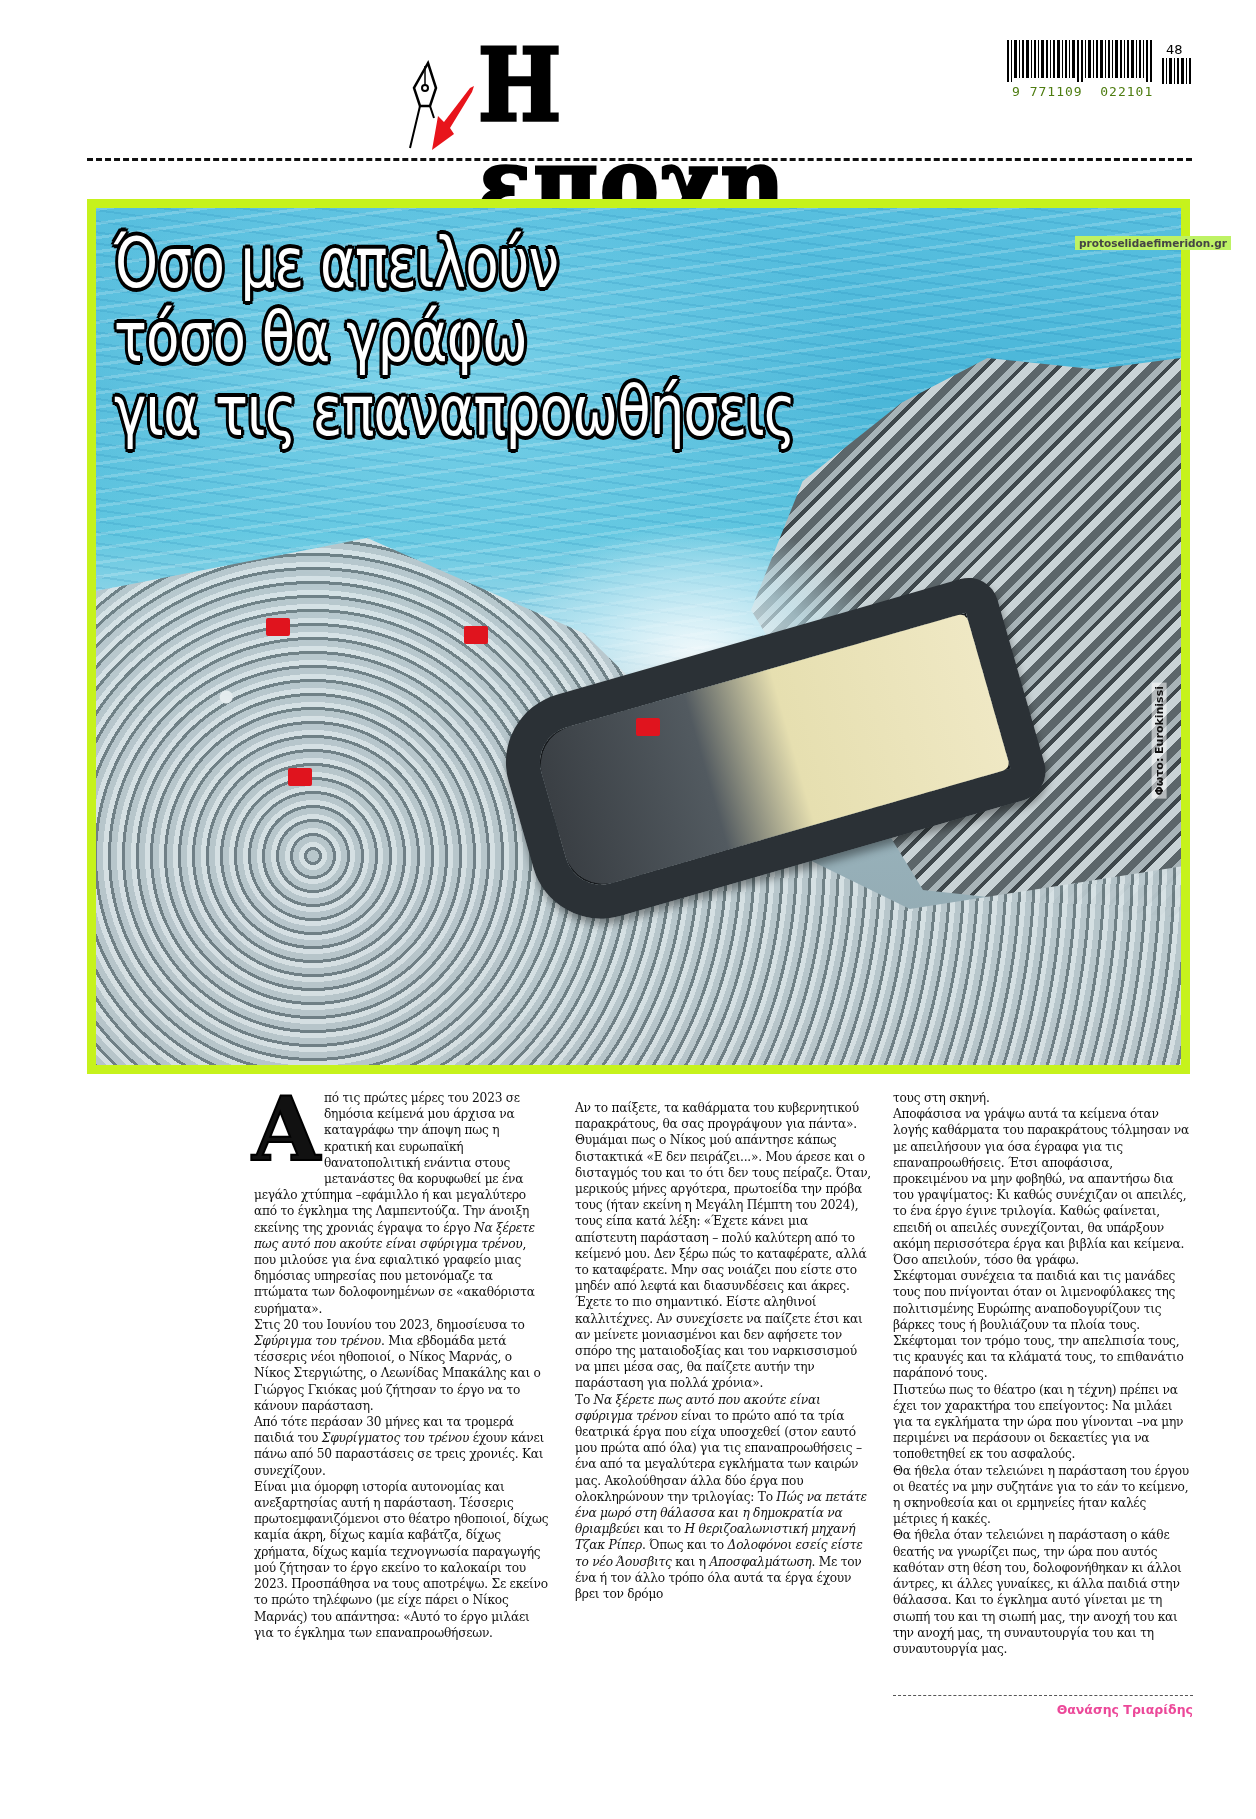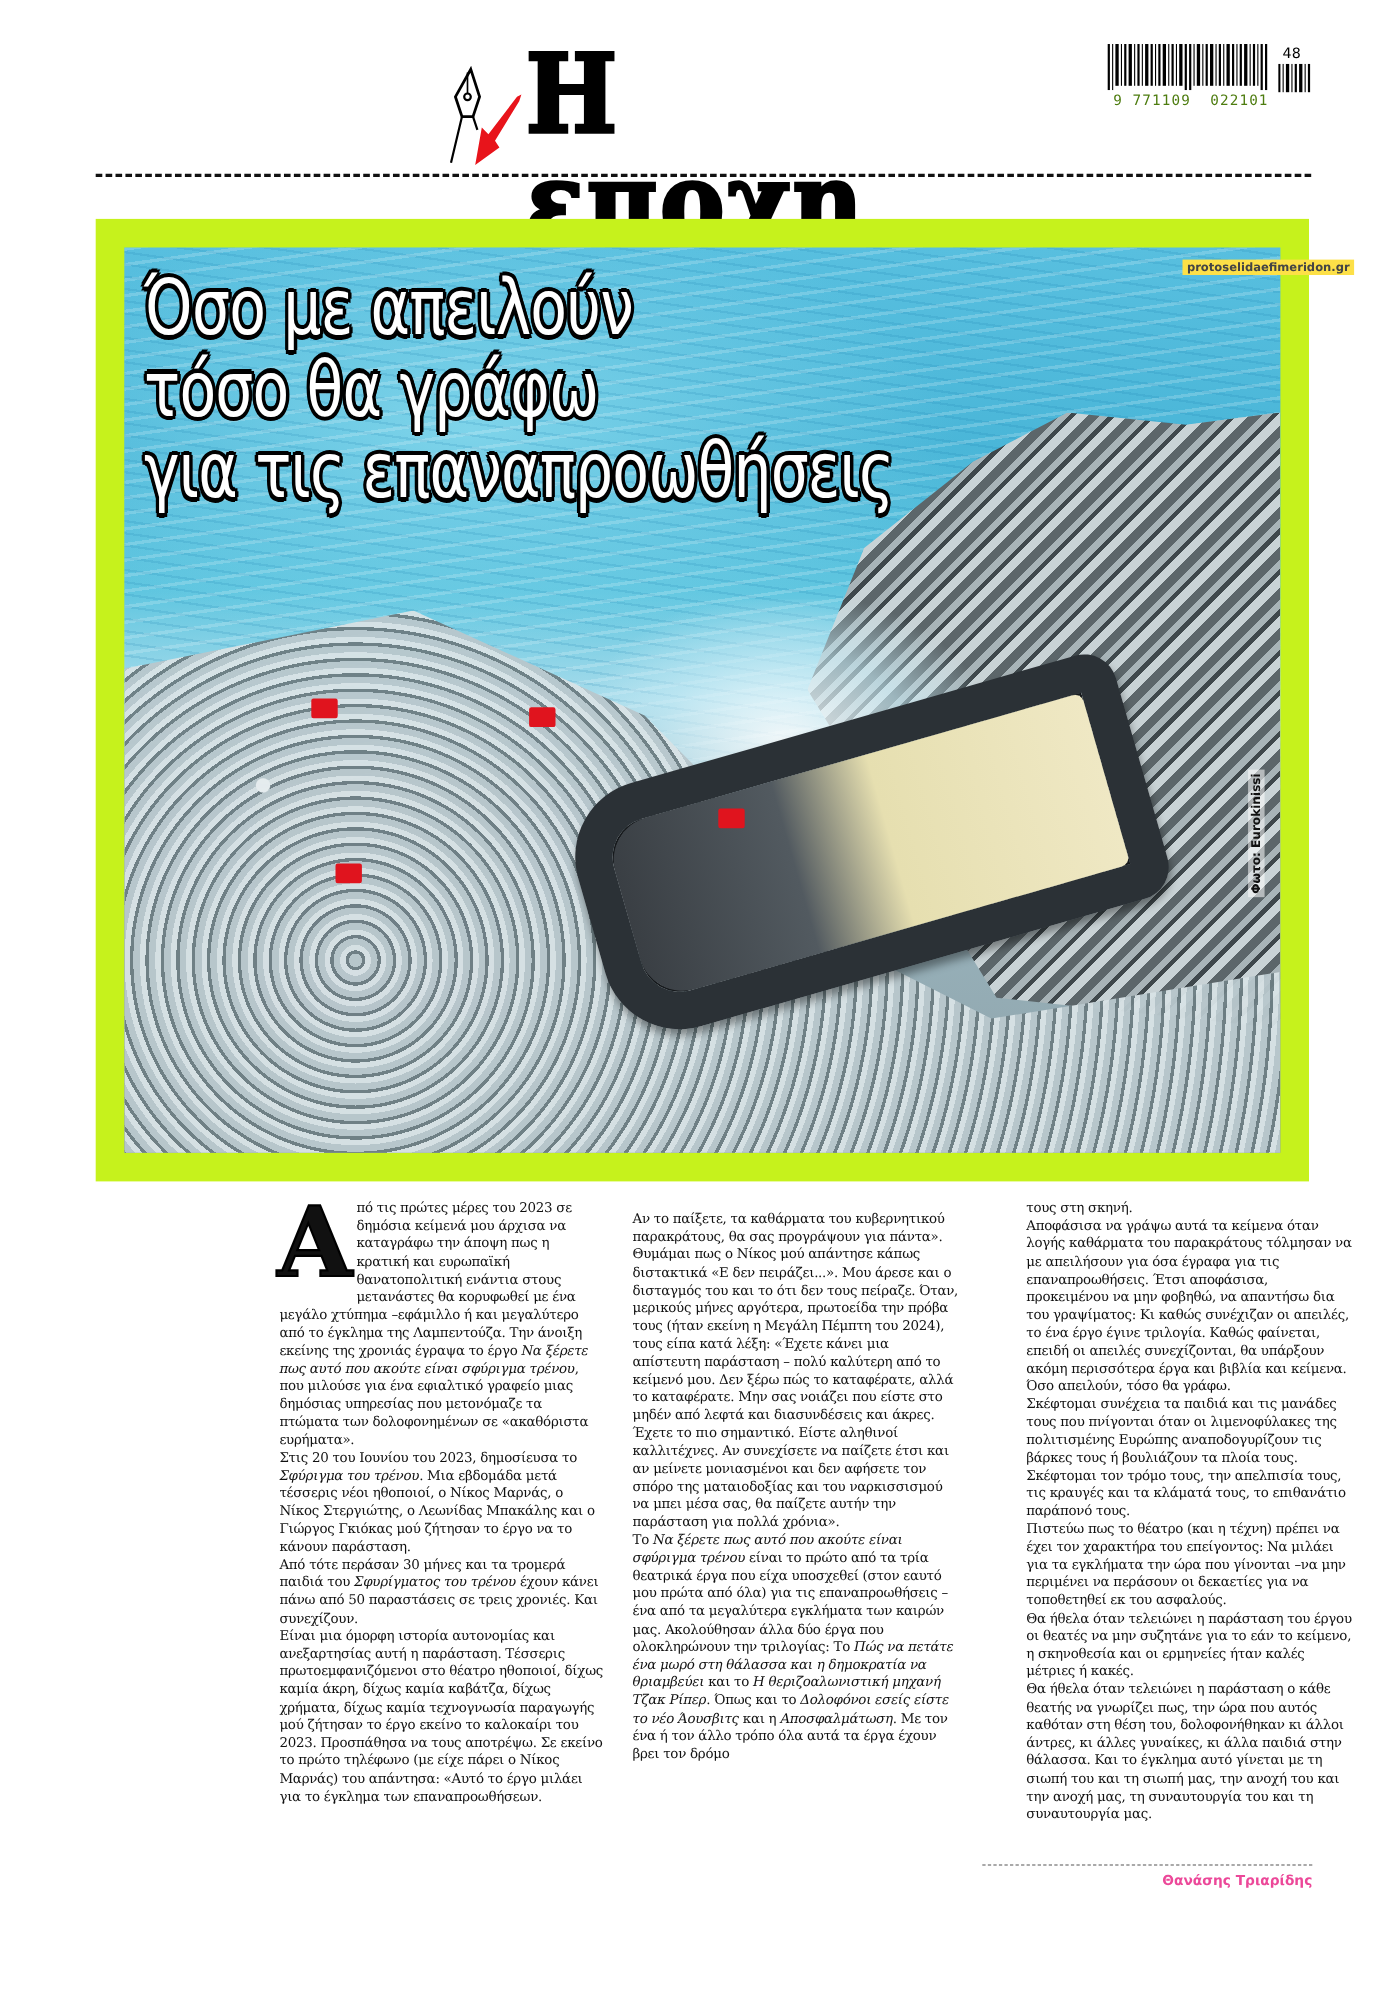--- a/index.html
+++ b/index.html
@@ -13,21 +13,21 @@
 
     .barcode { position: absolute; left: 1005px; top: 40px; width: 150px; height: 60px; }
     .barcode-bars { position: absolute; left: 0; top: 0; width: 150px; height: 42px; }
     .barcode-num { position: absolute; left: 7px; top: 44px; font-family: "DejaVu Sans Mono", monospace; font-size: 13px; letter-spacing: 1px; color: #4d7c0f; white-space: pre; }
     .issue-num { position: absolute; left: 1166px; top: 42px; font-family: "DejaVu Sans", sans-serif; font-size: 13px; color: #000; }
     .issue-bars { position: absolute; left: 1162px; top: 58px; width: 30px; height: 26px; }
 
     .rule-top { position: absolute; left: 87px; top: 158px; width: 1105px; height: 0; border-top: 3px dashed #111; }
 
     
-    .hero { position: absolute; left: 87px; top: 199px; width: 1103px; height: 875px; background: #c6f21c; padding: 26px; }
+    .hero { position: absolute; left: 87px; top: 199px; width: 1103px; height: 875px; background: #c6f21c; padding: 9px; }
     .hero-inner { position: relative; width: 100%; height: 100%; overflow: hidden;
       background:
         radial-gradient(ellipse 60% 35% at 30% 20%, #7fd4ea 0%, rgba(127,212,234,0) 70%),
         linear-gradient(180deg, #58bfdf 0%, #4ab6d8 22%, #60c6e0 38%, #a8dceb 50%, #9bb8c2 60%, #8fa3aa 100%);
     }
     .water-texture { position: absolute; inset: 0;
       background: repeating-linear-gradient(172deg, rgba(255,255,255,0.18) 0 3px, rgba(255,255,255,0) 3px 14px),
                   repeating-linear-gradient(8deg, rgba(20,120,170,0.15) 0 2px, rgba(0,0,0,0) 2px 11px);
       height: 60%;
     }
@@ -50,29 +50,29 @@
     .boat-floor { position: absolute; left: 34px; top: 34px; right: 34px; bottom: 34px; background: linear-gradient(90deg, #3a3f44 0%, #525a60 35%, #e6dfb0 55%, #efe8c4 100%); border-radius: 40px 8px 8px 40px; }
     .red-can { position: absolute; width: 24px; height: 18px; background: #e0141e; border-radius: 2px; }
 
     .headline { position: absolute; left: 18px; top: 18px; font-family: "DejaVu Sans", sans-serif; font-weight: 400; color: #fff; line-height: 1.06;
       font-size: 70px; letter-spacing: -1px; transform: scaleX(0.78); transform-origin: left top;
       -webkit-text-stroke: 2px #000; paint-order: stroke fill;
       text-shadow: 3px 3px 0 #000, -3px -3px 0 #000, 3px -3px 0 #000, -3px 3px 0 #000, 0 4px 0 #000, 4px 0 0 #000, 0 -4px 0 #000, -4px 0 0 #000; }
     .headline span { display: block; white-space: nowrap; }
 
     .photo-credit { position: absolute; right: 14px; top: 460px; font-family: "DejaVu Sans", sans-serif; font-size: 11px; font-weight: bold; color: #111; background: rgba(255,255,255,0.55); padding: 1px 3px; transform: rotate(-90deg); transform-origin: right bottom; white-space: nowrap; }
-    .watermark { position: absolute; left: 1075px; top: 236px; background: #fde047; padding: 1px 4px; font-family: "DejaVu Sans", sans-serif; font-weight: bold; font-size: 10.5px; color: #444; white-space: nowrap; }
+    .watermark { position: absolute; left: 1075px; top: 236px; background: #bef264; padding: 1px 4px; font-family: "DejaVu Sans", sans-serif; font-weight: bold; font-size: 10.5px; color: #444; white-space: nowrap; }
 
     
     .col { position: absolute; top: 1090px; width: 296px; font-family: "DejaVu Serif", serif; font-size: 12.2px; line-height: 16.2px; color: #111; text-align: left; letter-spacing: -0.25px; }
     .col p { margin: 0; }
     .col em { font-style: italic; }
     .col1 { left: 254px; }
     .col2 { left: 575px; margin-top: 10px; }
-    .col3 { left: 933px; }
+    .col3 { left: 893px; }
     .dropcap { float: left; font-family: "DejaVu Serif", serif; font-weight: 900; font-size: 88px; line-height: 70px; height: 78px; margin: 4px 4px 0 -2px; -webkit-text-stroke: 2px #000; }
     .byline-rule { position: absolute; left: 893px; top: 1695px; width: 300px; border-top: 1px dashed #555; }
     .byline { position: absolute; left: 893px; top: 1702px; width: 300px; text-align: right; font-family: "DejaVu Sans", sans-serif; font-size: 12.5px; font-weight: bold; color: #ec4899; }
   </style>
 </head>
 <body>
 
 <div class="masthead">
   <svg class="logo-pen" viewBox="0 0 70 95">
     <path d="M20 5 L28 30 L22 48 L12 48 L6 30 Z" fill="#fff" stroke="#000" stroke-width="2.5"></path>

